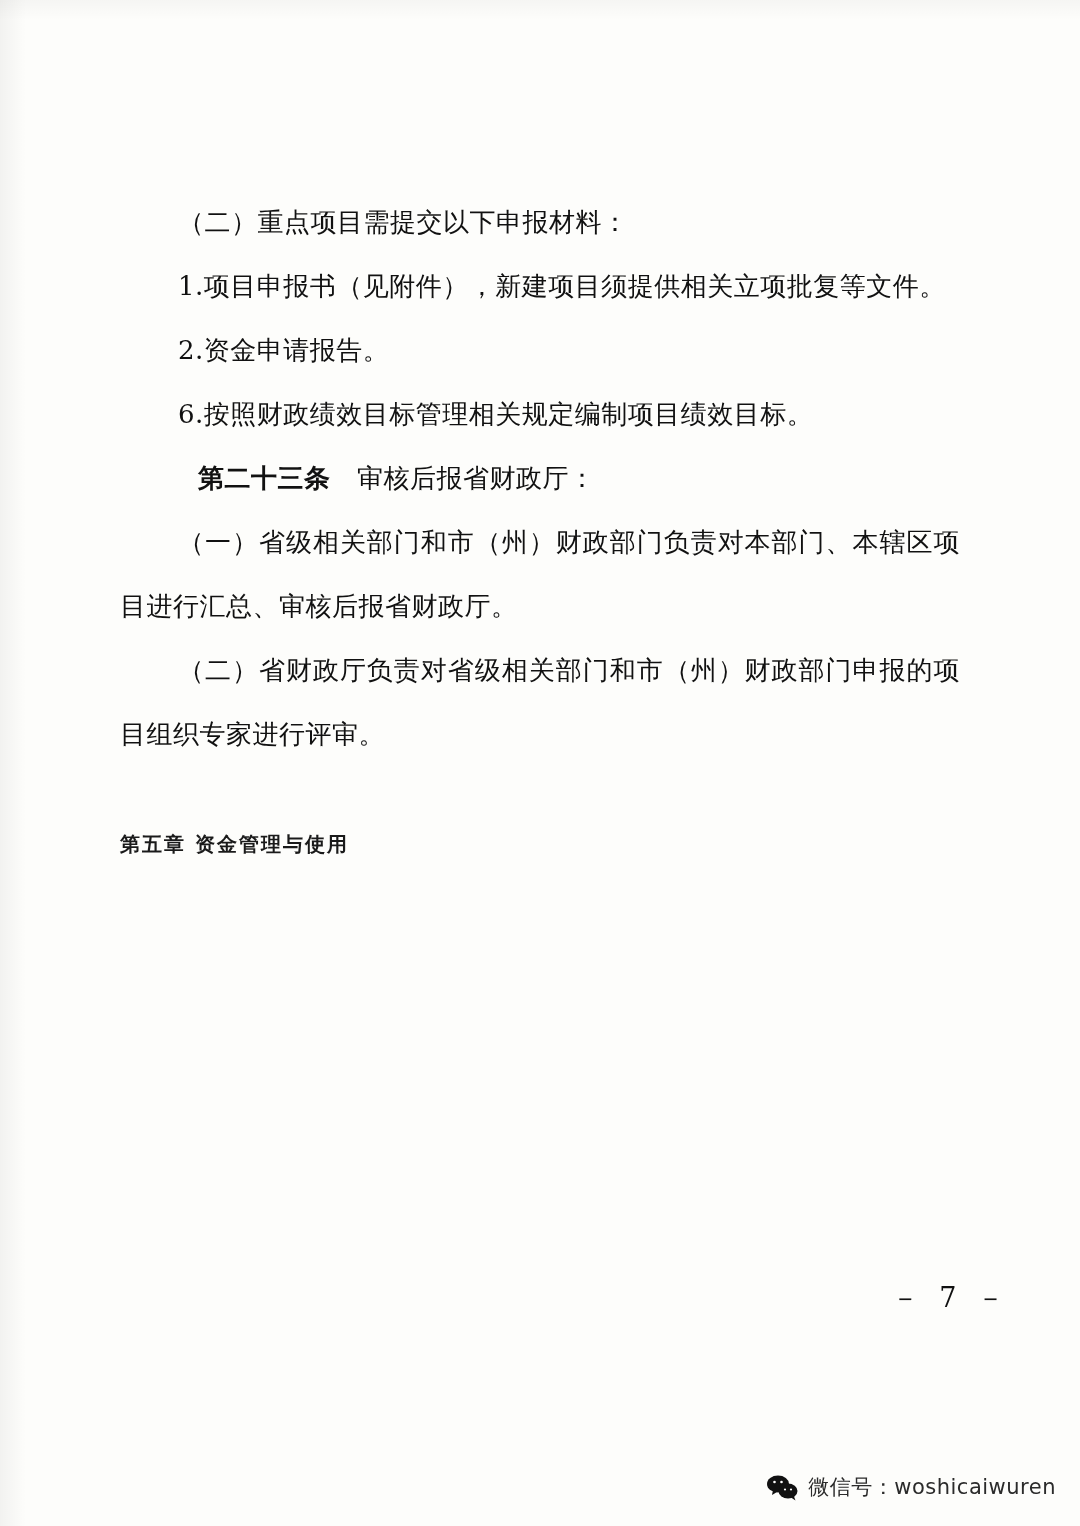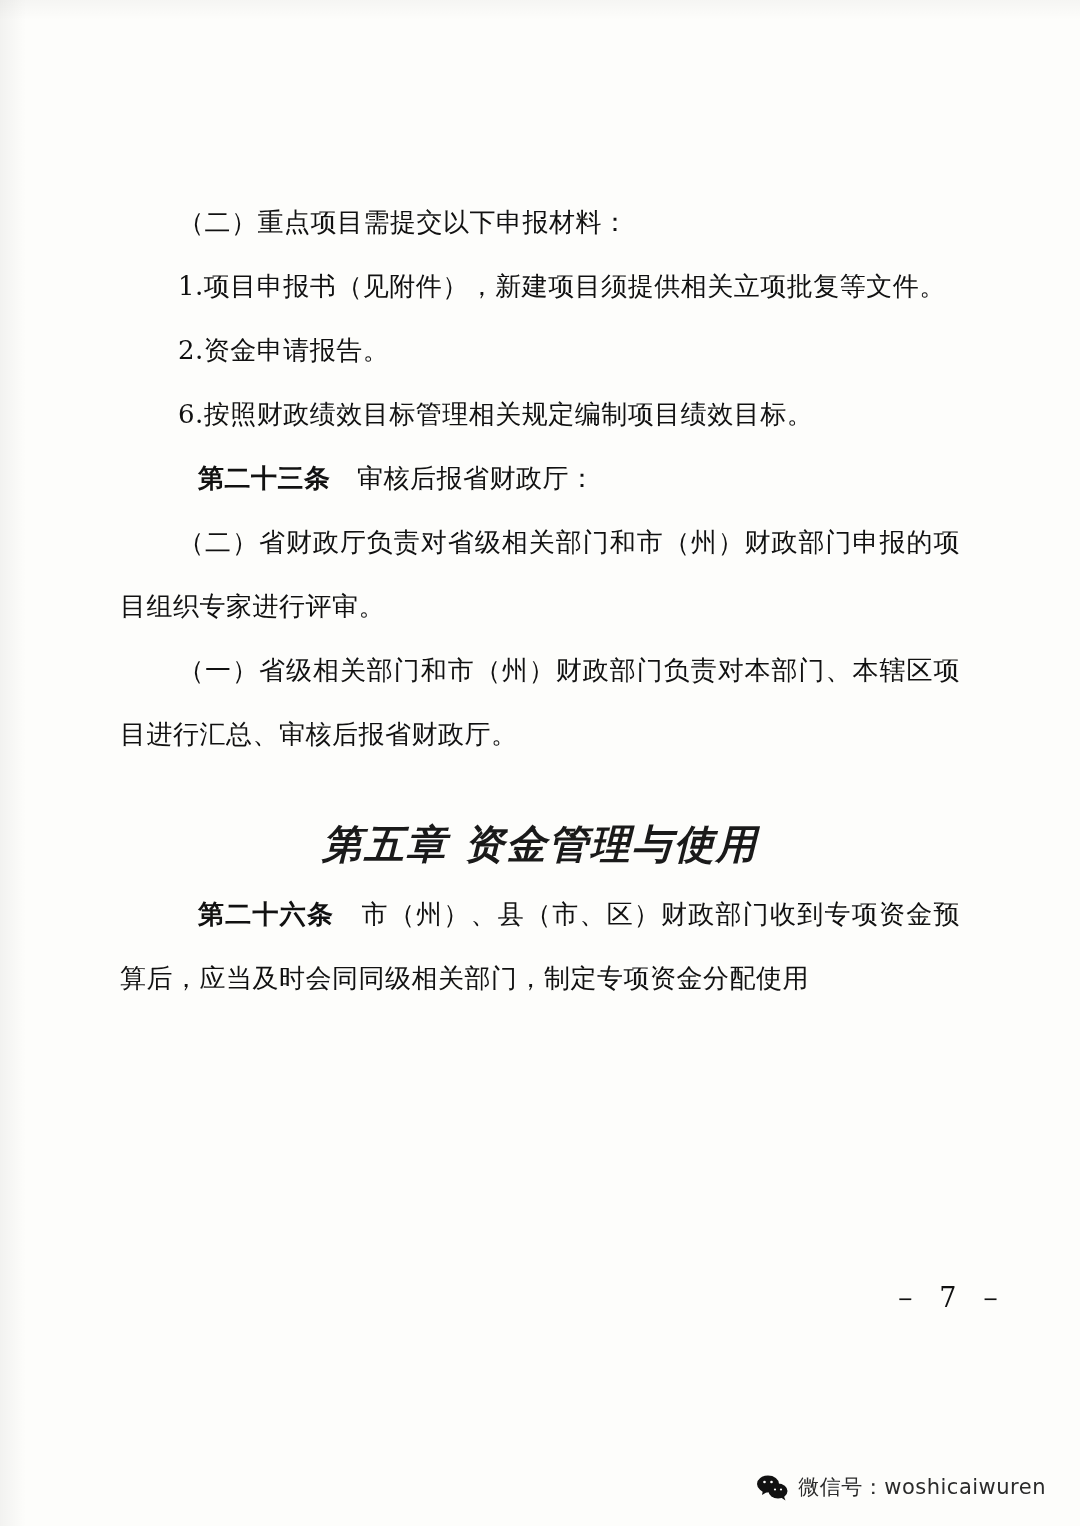--- a/index.html
+++ b/index.html
@@ -42,28 +42,27 @@
   .indent {
     text-indent: 58px;
   }
 
   .bold-lead {
     font-weight: 700;
     margin-left: 20px;
   }
 
   .chapter-title {
-    font-size: 40px;
+    font-size: 20px;
     font-weight: 700;
-    text-align: center;
+    text-align: left;
     line-height: 64px;
     margin-top: 46px;
     margin-bottom: 6px;
     letter-spacing: 2px;
-    font-style: italic;
   }
 
   .page-number {
     position: absolute;
     left: 0;
     right: 70px;
     top: 1280px;
     text-align: right;
     font-size: 27px;
     letter-spacing: 6px;
@@ -73,21 +72,21 @@
   
   .footer-watermark {
     position: absolute;
     left: 0;
     right: 0;
     bottom: 18px;
     height: 42px;
     display: flex;
     align-items: center;
     justify-content: flex-end;
-    padding-right: 34px;
+    padding-right: 24px;
     box-sizing: border-box;
   }
   .wm-inner {
     display: flex;
     align-items: center;
     gap: 10px;
     font-family: "DejaVu Sans", "Liberation Sans", sans-serif;
     font-size: 21px;
     color: #2b2b2b;
     letter-spacing: 0.5px;
@@ -127,29 +126,28 @@
     <p class="para indent">（二）重点项目需提交以下申报材料：</p>
 
     <p class="para indent">1.项目申报书（见附件），新建项目须提供相关立项批复等文件。</p>
 
     <p class="para indent">2.资金申请报告。</p>
 
     <p class="para indent">6.按照财政绩效目标管理相关规定编制项目绩效目标。</p>
 
     <p class="para indent"><span class="bold-lead">第二十三条</span><span>　审核后报省财政厅：</span></p>
 
+    <p class="para indent">（一）省级相关部门和市（州）财政部门负责对本部门、本辖区项目进行汇总、审核后报省财政厅。</p>
+
     <p class="para indent">（二）省财政厅负责对省级相关部门和市（州）财政部门申报的项目组织专家进行评审。</p>
-
-    <p class="para indent">（一）省级相关部门和市（州）财政部门负责对本部门、本辖区项目进行汇总、审核后报省财政厅。</p>
 
 
     <h2 class="chapter-title">第五章  资金管理与使用</h2>
 
 
-    <p class="para indent"><span class="bold-lead">第二十六条</span><span>　市（州）、县（市、区）财政部门收到专项资金预算后，应当及时会同同级相关部门，制定专项资金分配使用</span></p>
 
   </div>
 
   <div class="page-number">－ 7 －</div>
 
   <div class="footer-watermark">
     <div class="wm-inner">
       <span class="wechat-icon">
         <svg viewBox="0 0 64 54" width="32" height="27" aria-hidden="true">
           <ellipse cx="24" cy="20" rx="22" ry="17" fill="#111"></ellipse>

